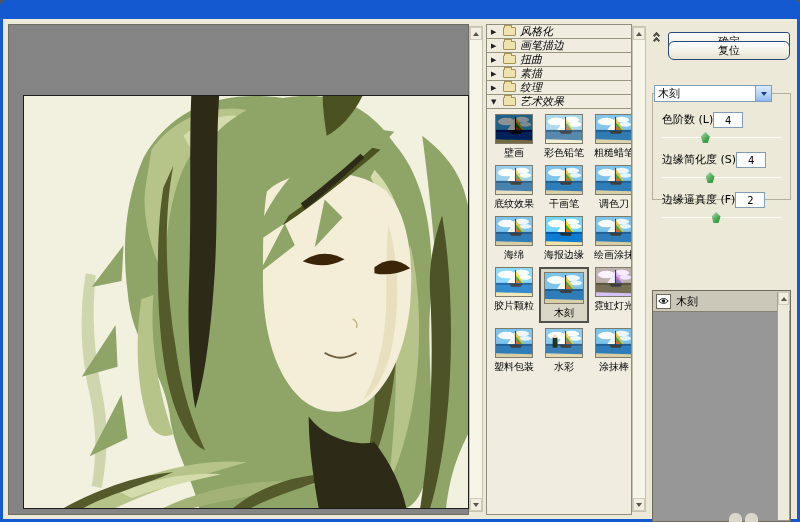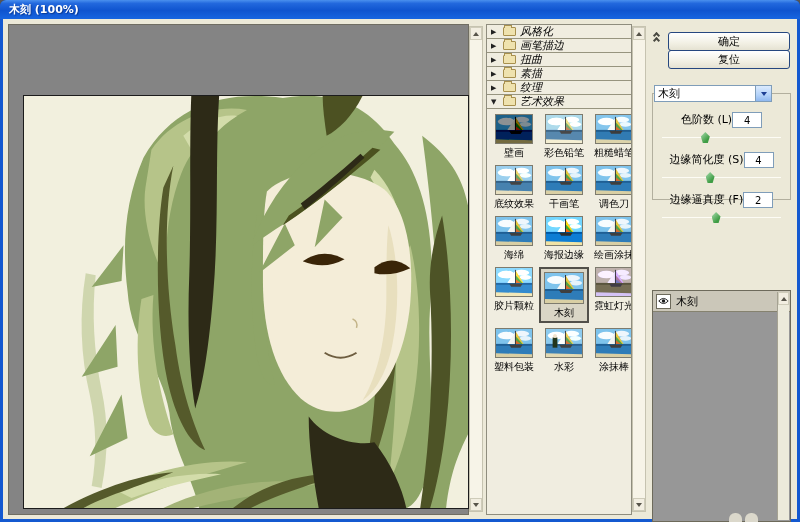--- a/index.html
+++ b/index.html
@@ -92,37 +92,37 @@
   .collapse-icon { position:absolute; left:3px; top:9px; width:10px; height:12px; }
   .chev { position:absolute; left:1px; width:5px; height:5px; border-left:2px solid #4a4a42; border-top:2px solid #4a4a42; transform:rotate(45deg); }
   .chev.c1 { top:0; } .chev.c2 { top:5px; }
   .xp-btn {
     position:absolute; left:18px; width:122px; height:19px;
     background:linear-gradient(180deg,#ffffff,#f2f0e4 60%,#e5e2d2);
     border:1px solid #26477f; border-radius:3px;
     font-size:11px; text-align:center; line-height:17px; cursor:default;
   }
   #btn-ok { top:8px; }
-  #btn-reset { top:26px; }
+  #btn-reset { top:17px;border-radius:6px; }
   .fieldset {
     position:absolute; left:2px; top:69px; width:139px; height:107px;
     border:1px solid #b2af9e;
   }
   .dropdown {
     position:absolute; left:4px; top:61px; width:118px; height:17px;
     background:#fff; border:1px solid #7f9db9; display:flex; align-items:center;
   }
   .dropdown-text { flex:1; padding-left:3px; font-size:11px; }
   .dropdown-arrow {
     width:16px; height:15px; background:linear-gradient(180deg,#dcebfe,#b3d2f9 60%,#8fb8f0);
     border-left:1px solid #7f9db9; display:flex; align-items:center; justify-content:center;
   }
   .dd-tri { width:0; height:0; border-left:3px solid transparent; border-right:3px solid transparent; border-top:4px solid #1c3f94; }
   .slider-group { padding:3px 9px 5px; }
-  .slider-head { display:flex; justify-content:center; align-items:center; height:17px; }
+  .slider-head { display:flex; justify-content:flex-start; align-items:center; height:17px; }
   .slider-label { font-size:11px; }
   .valbox {
     width:30px; height:16px; background:#fff; border:1px solid #7f9db9;
     font-size:10px; text-align:center; line-height:15px;
   }
   .track-wrap { position:relative; height:12px; margin-top:3px; }
   .track { position:absolute; left:0; right:0; top:6px; height:1px; background:#8a8773; border-bottom:1px solid #fdfcf5; }
   .sthumb {
     position:absolute; top:1px; width:9px; height:11px; margin-left:-4px;
     background:linear-gradient(135deg,#a8dcae,#3f9d45 70%);
@@ -141,23 +141,20 @@
   .layer-label { font-size:11px; }
   .layer-scroll { position:absolute; right:1px; top:1px; width:12px; height:228px; background:#eceadb; border-left:1px solid #a5a292; }
   .layer-scroll .scroll-btn { width:11px; }
   .blob { position:absolute; width:13px; height:12px; border-radius:6px 6px 0 0; background:#dbd8cb; bottom:-4px; }
   #blob1 { left:76px; } #blob2 { left:92px; }
 </style>
 </head>
 <body>
 
 <div class="window">
-  <div class="titlebar">
-    <span>木刻  (100%)</span>
-  </div>
   <div class="content">
 
     <div class="preview-pane">
       <div class="preview-img" title="木刻滤镜预览：绿发闭眼少女插画">
         <svg viewBox="0 0 446 414" preserveAspectRatio="none">
           <rect width="446" height="414" fill="#f2f0de"></rect>
           <path d="M62,178 q-10,62 4,122 q10,46 2,92 l10,2 q10,-52 0,-98 q-12,-60 -6,-116 z" fill="#b3c187" opacity="0.55"></path>
           <path d="M120,62 C150,10 200,-6 260,2 C320,-8 352,18 372,48 C402,82 414,140 408,210 C404,270 416,330 404,384 C398,404 390,412 384,414 L176,414 C168,380 150,356 146,318 C138,270 108,250 104,196 C98,148 102,104 120,62 Z" fill="#8ea567"></path>
           <path d="M400,40 C426,60 440,80 446,110 L446,340 C436,360 428,380 424,414 L404,414 C416,350 420,270 416,200 C412,140 406,84 400,40 Z" fill="#8ea567"></path>
           <path d="M100,150 L68,192 L98,186 Z M92,230 L58,282 L94,272 Z M98,300 L66,362 L104,344 Z" fill="#8ea567"></path>

